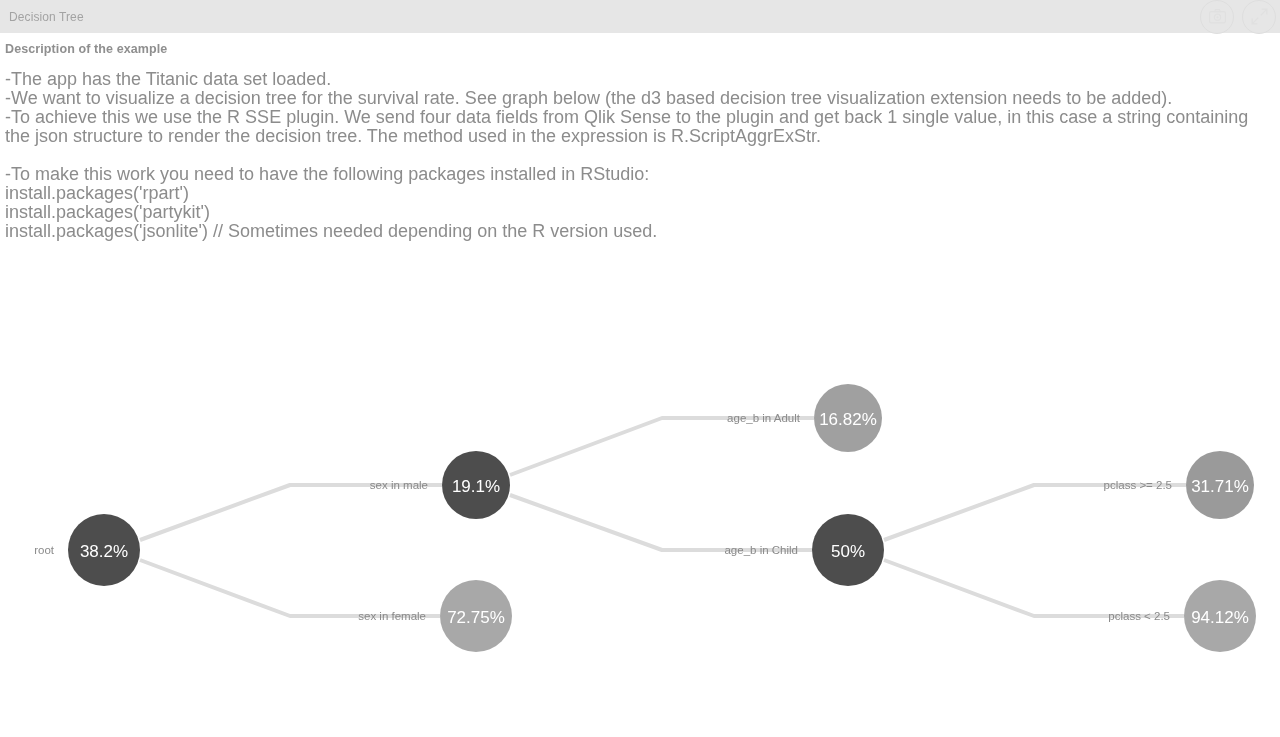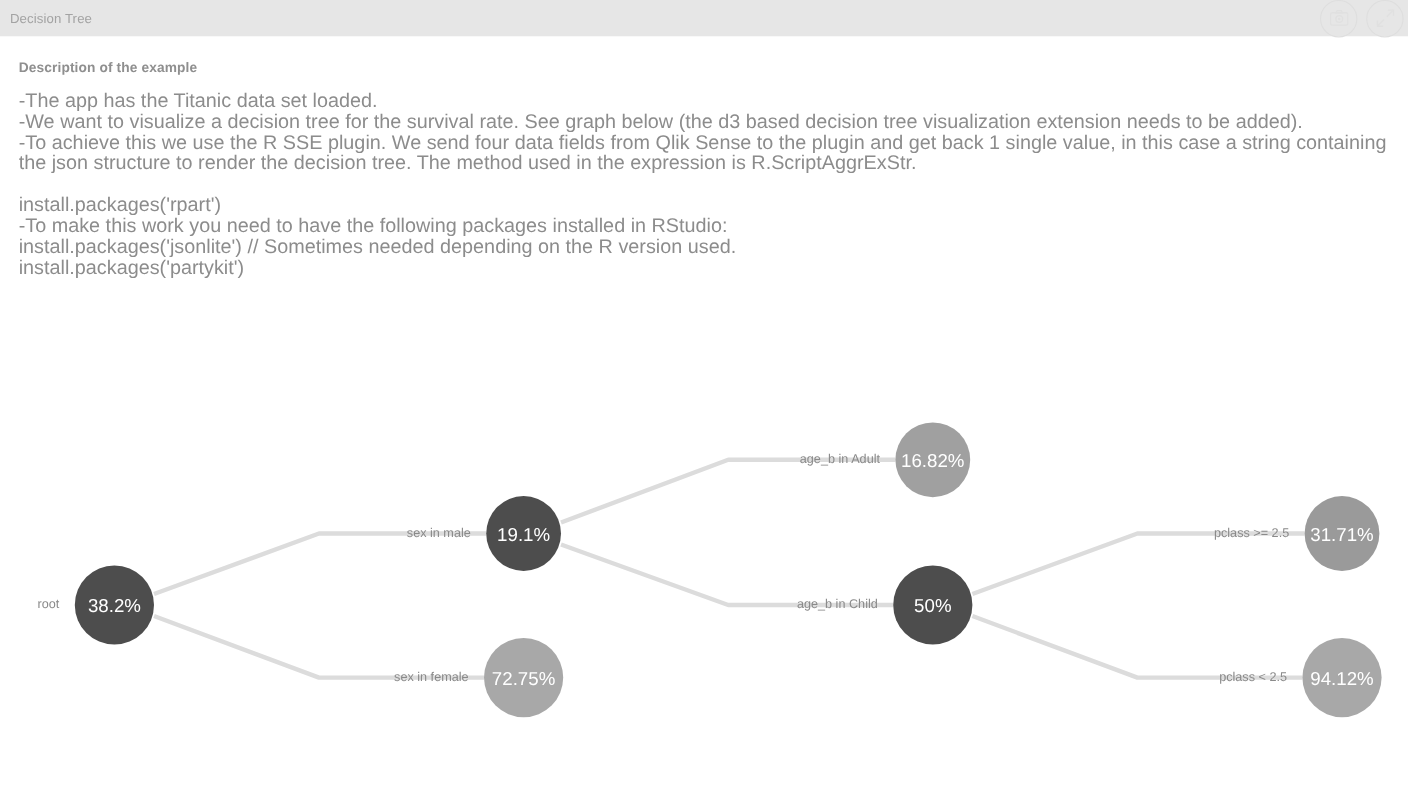--- a/index.html
+++ b/index.html
@@ -38,21 +38,21 @@
     border: 1px solid #dedede;
     background: transparent;
     display: flex; align-items: center; justify-content: center;
   }
   .round-btn svg { display: block; }
 
   
   #content {
     position: relative;
     width: 1280px;
-    padding: 12px;
+    padding: 0;
   }
   #desc-heading {
     font-size: 12.5px;
     font-weight: bold;
     color: #8f8f8f;
     padding: 9px 0 0 5px;
     letter-spacing: .1px;
   }
   #desc-body {
     padding: 14px 5px 0 5px;
@@ -120,24 +120,24 @@
   </div>
 </div>
 
 <div id="content">
   <div id="desc-heading">Description of the example</div>
   <div id="desc-body">
     <div class="para">-The app has the Titanic data set loaded.</div>
     <div class="para">-We want to visualize a decision tree for the survival rate. See graph below (the d3 based decision tree visualization extension needs to be added).</div>
     <div class="para">-To achieve this we use the R SSE plugin. We send four data fields from Qlik Sense to the plugin and get back 1 single value, in this case a string containing the json structure to render the decision tree. The method used in the expression is R.ScriptAggrExStr.</div>
     <div class="spacer"></div>
+    <div class="para">-To make this work you need to have the following packages installed in RStudio:</div>
     <div class="para">install.packages('rpart')</div>
-    <div class="para">-To make this work you need to have the following packages installed in RStudio:</div>
+    <div class="para">install.packages('partykit')</div>
     <div class="para">install.packages('jsonlite') // Sometimes needed depending on the R version used.</div>
-    <div class="para">install.packages('partykit')</div>
   </div>
 </div>
 
 <div id="tree-wrap">
   <svg id="tree" width="1280" height="469" viewBox="0 0 1280 469">
     <g id="links-layer">
         <polyline class="link" points="140,272 290,217 442,217" stroke="#dcdcdc"></polyline>
         <polyline class="link" points="140,292 290,348 440,348" stroke="#dcdcdc"></polyline>
         <polyline class="link" points="510,207 662,150 814,150" stroke="#dcdcdc"></polyline>
         <polyline class="link" points="510,227 662,282 812,282" stroke="#dcdcdc"></polyline>

